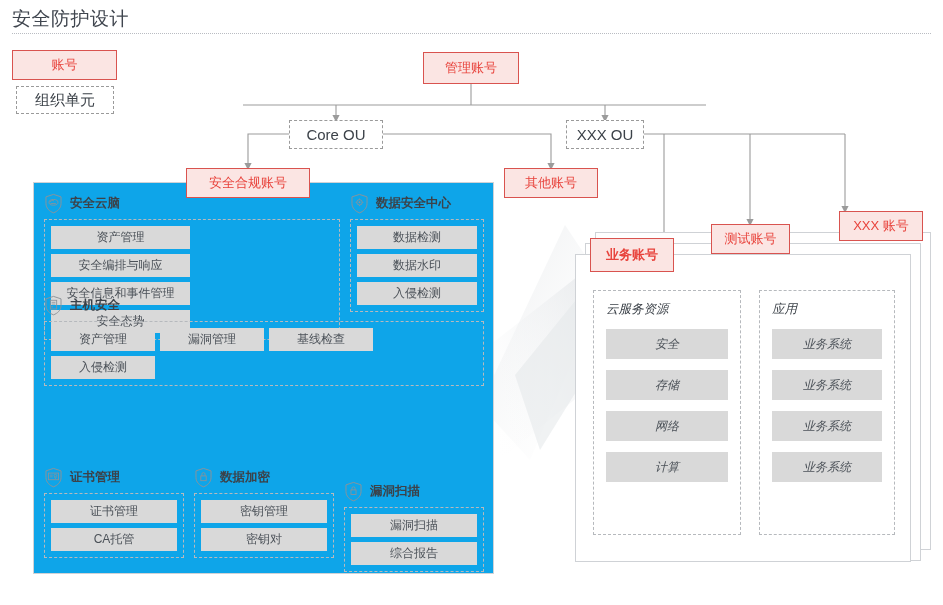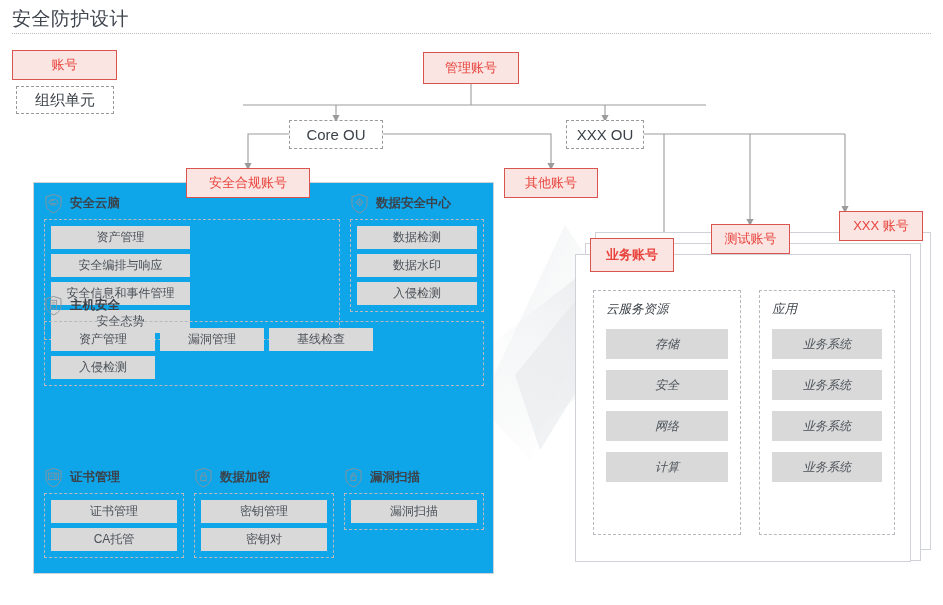--- a/index.html
+++ b/index.html
@@ -90,21 +90,21 @@
   .g-dsc   { left: 316px; top: 10px; width: 134px; }
   .g-dsc .chip { width: 120px; }
   .g-host  { left: 10px; top: 112px; width: 440px; }
   .g-host .chip { width: 104px; }
   .g-db    { left: 10px; top: 198px; width: 440px; }
   .g-db .chip { width: 140px; }
   .g-cert  { left: 10px; top: 284px; width: 140px; }
   .g-cert .chip { width: 126px; }
   .g-enc   { left: 160px; top: 284px; width: 140px; }
   .g-enc .chip { width: 126px; }
-  .g-vuln  { left: 310px; top: 284px; width: 140px; text-align: center; }
+  .g-vuln  { left: 310px; top: 298px; width: 140px; text-align: center; }
   .g-vuln .chip { width: 126px; }
 
   
   .stack-card {
     position: absolute; background: #fff; border: 1px solid #cfd2d6;
   }
   .card-3 { left: 595px; top: 232px; width: 336px; height: 318px; z-index: 1; }
   .card-2 { left: 585px; top: 243px; width: 336px; height: 318px; z-index: 2; }
   .card-1 { left: 575px; top: 254px; width: 336px; height: 308px; z-index: 3; font-style: italic; }
 
@@ -179,22 +179,22 @@
   <div class="node node-ou n-coreou">Core OU</div>
   <div class="node node-ou n-xxxou">XXX OU</div>
   <div class="node node-account n-seccom">安全合规账号</div>
   <div class="node node-account n-other">其他账号</div>
 
   <div class="stack-card card-3"></div>
   <div class="stack-card card-2"></div>
   <div class="stack-card card-1">
     <div class="sub-col col-cloud">
       <div class="sub-col-title">云服务资源</div>
+      <div class="sub-chip">安全</div>
       <div class="sub-chip">存储</div>
-      <div class="sub-chip">安全</div>
       <div class="sub-chip">网络</div>
       <div class="sub-chip">计算</div>
     </div>
     <div class="sub-col col-app">
       <div class="sub-col-title">应用</div>
       <div class="sub-chip">业务系统</div>
       <div class="sub-chip">业务系统</div>
       <div class="sub-chip">业务系统</div>
       <div class="sub-chip">业务系统</div>
     </div>
@@ -296,17 +296,18 @@
       <div class="grp-head">
         <svg class="shield" viewBox="0 0 24 26">
           <path d="M12 1.5 L21.5 4.6 V13 C21.5 19 17 23 12 24.8 C7 23 2.5 19 2.5 13 V4.6 Z" fill="none" stroke="#8d9298" stroke-width="1.2"></path>
           <rect x="8.8" y="11" width="6.4" height="5.8" fill="none" stroke="#8d9298" stroke-width="1.1"></rect>
           <path d="M10.1 11 V9 A1.9 1.9 0 0 1 13.9 9 V11" fill="none" stroke="#8d9298" stroke-width="1.1"></path>
         </svg>
         <span class="grp-title">漏洞扫描</span>
       </div>
       <div class="grp-body">
         <div class="chip">漏洞扫描</div>
+        <div class="chip">综合报告</div>
       </div>
     </div>
 
   </div>
 </div>
 
 </body></html>

